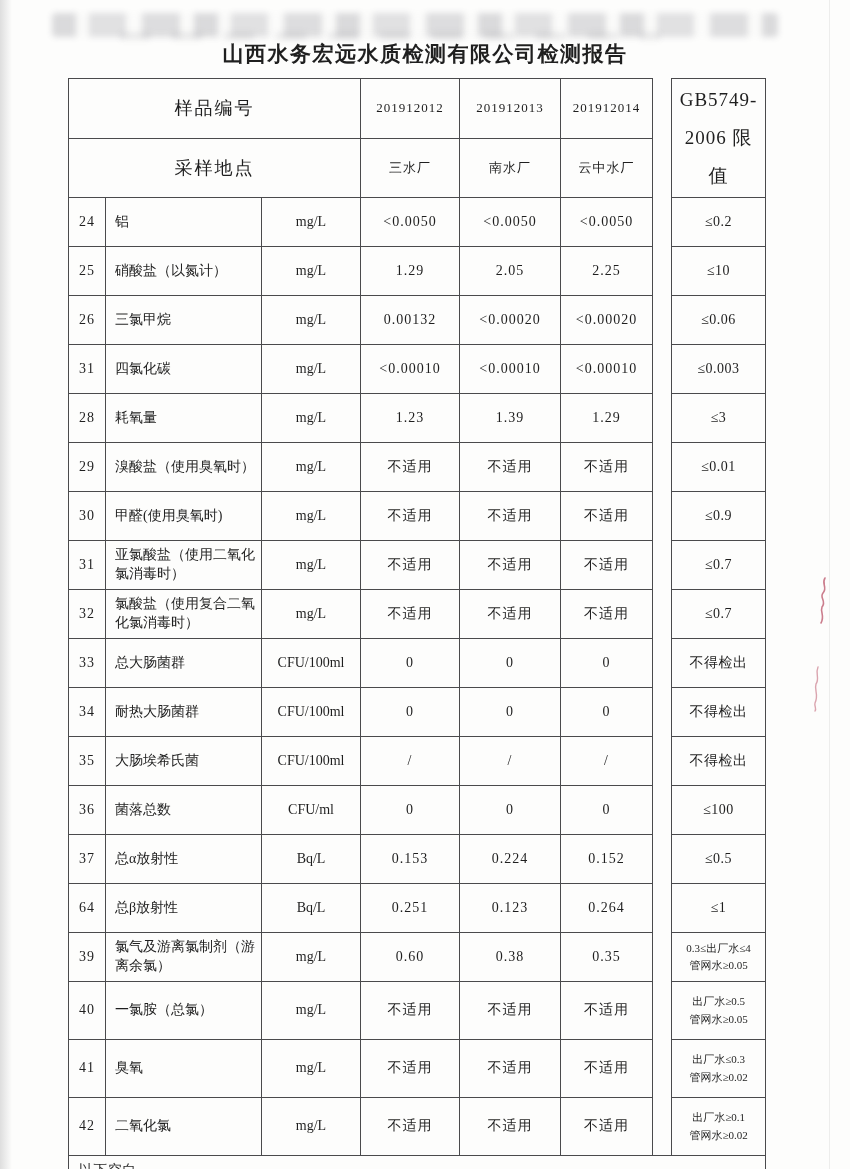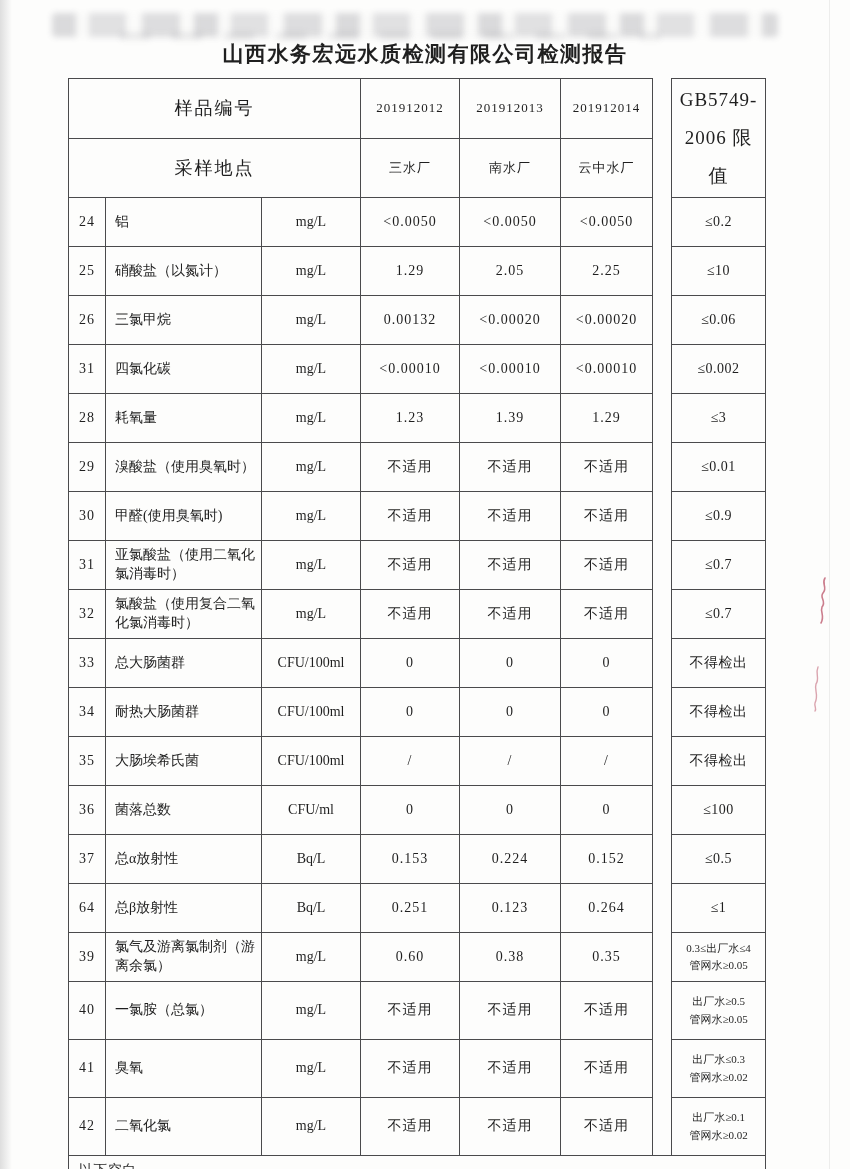--- a/index.html
+++ b/index.html
@@ -137,21 +137,21 @@
       <td class="lim">≤0.06</td>
     </tr>
     <tr class="rs">
       <td class="num">31</td>
       <td class="item">四氯化碳</td>
       <td class="unit">mg/L</td>
       <td class="val">&lt;0.00010</td>
       <td class="val">&lt;0.00010</td>
       <td class="val">&lt;0.00010</td>
       <td class="spacer"></td>
-      <td class="lim">≤0.002</td>
+      <td class="lim">≤0.003</td>
     </tr>
     <tr class="rs">
       <td class="num">28</td>
       <td class="item">耗氧量</td>
       <td class="unit">mg/L</td>
       <td class="val">1.23</td>
       <td class="val">1.39</td>
       <td class="val">1.29</td>
       <td class="spacer"></td>
       <td class="lim">≤3</td>

